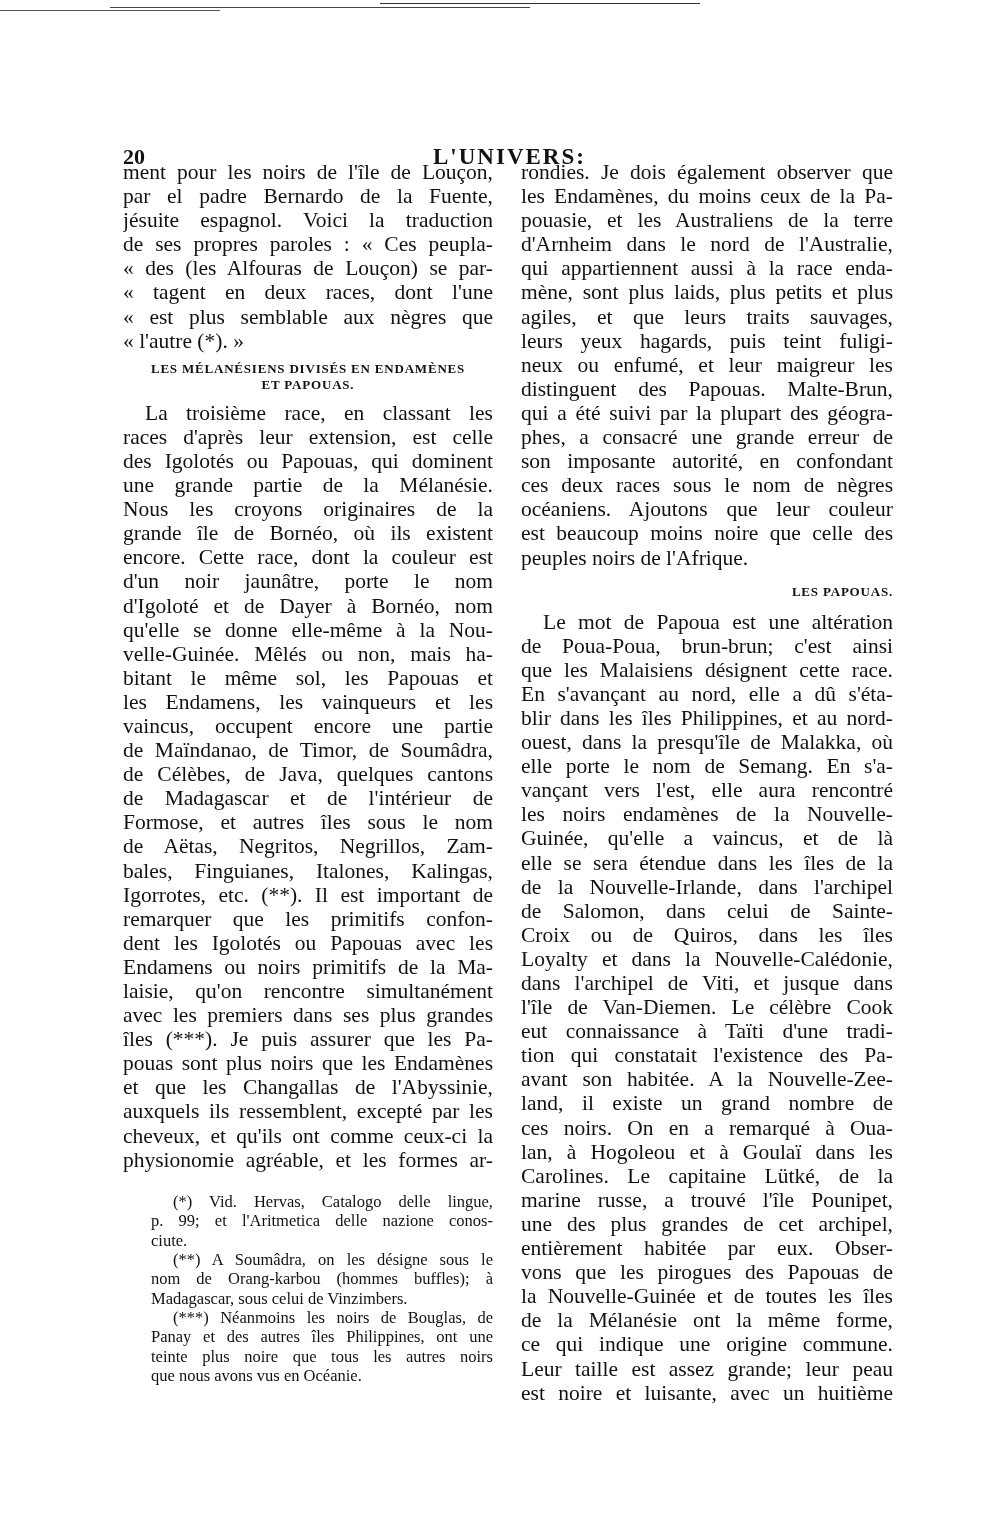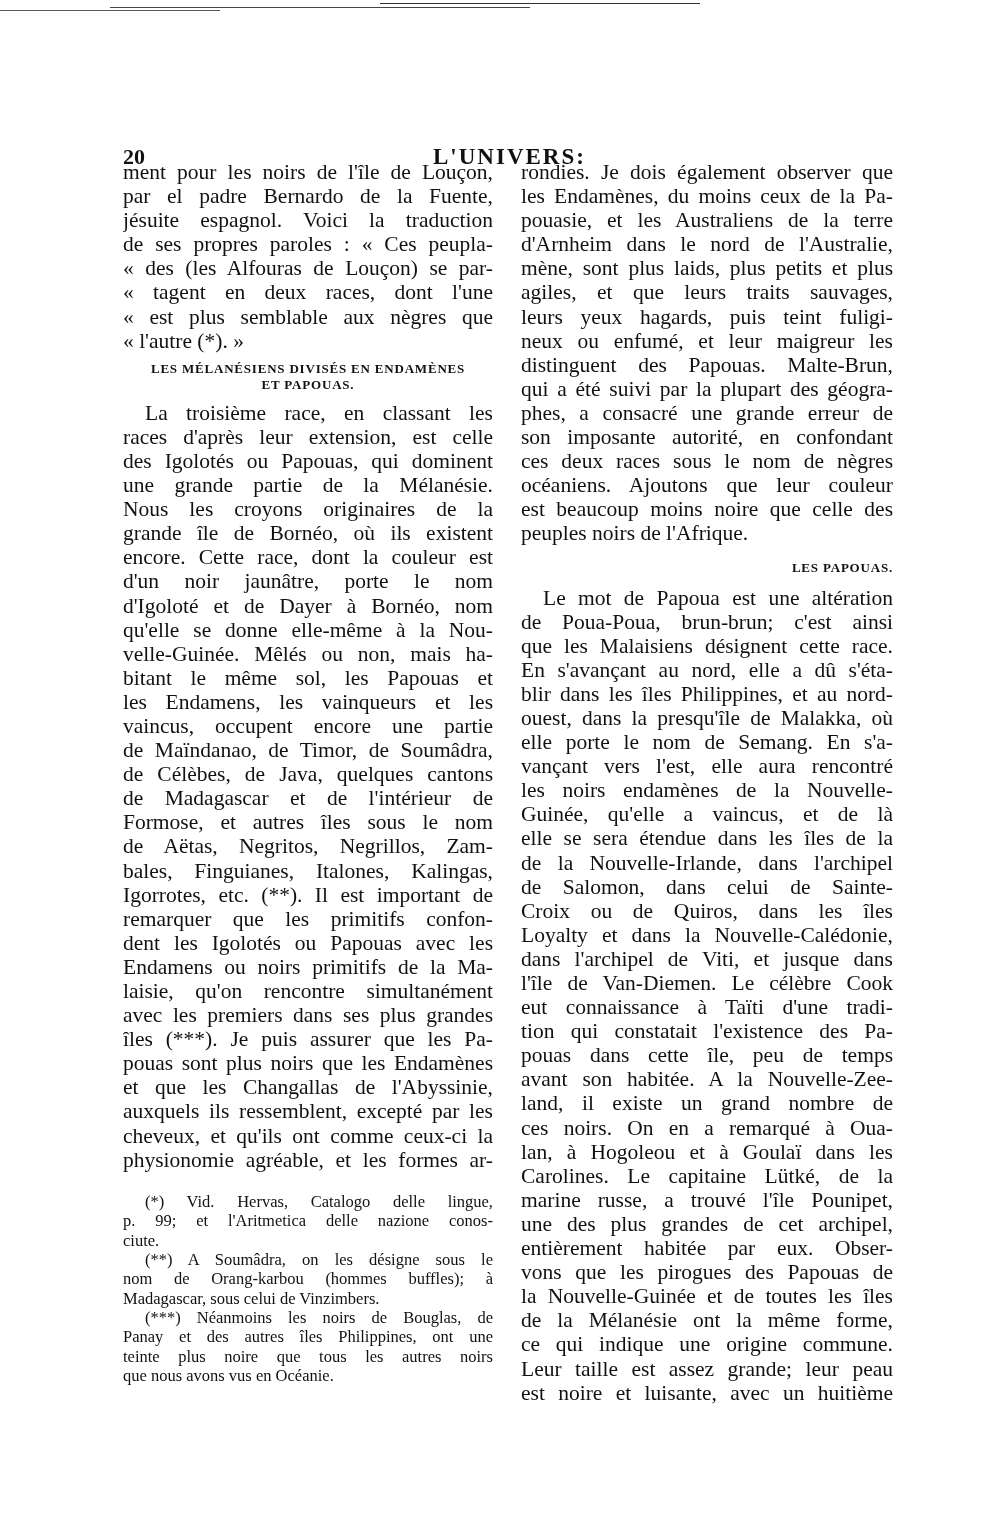--- a/index.html
+++ b/index.html
@@ -31,21 +31,21 @@
     .col-right { left: 521px; width: 372px; }
     .line { display: block; white-space: nowrap; text-align: justify; text-align-last: justify; height: 24.1px; overflow: hidden; }
     .line.last { text-align-last: left; }
     .line.indent { padding-left: 22px; }
     .section-heading {
       font-size: 13px; font-weight: bold; letter-spacing: 0.8px; text-align: center;
       line-height: 16px; margin: 8px 0;
     }
     .section-heading .sh-line { display: block; }
     .footnotes { font-size: 16.5px; line-height: 19.4px; margin-top: 20px; }
-    .footnotes .line { height: 19.4px; }
+    .footnotes .line { height: 19.4px; margin-left: 28px; }
   </style>
 </head>
 <body>
 
 <div class="scan-edge">
   <div class="l1"></div>
     <div class="l2"></div>
     <div class="l3"></div>
 </div>
 
@@ -116,20 +116,21 @@
       <span class="line last">que nous avons vus en Océanie.</span>
     </div>
 </div>
 
 <div class="column col-right">
   <div id="rp1">
       <span class="line">rondies. Je dois également observer que</span>
       <span class="line">les Endamènes, du moins ceux de la Pa-</span>
       <span class="line">pouasie, et les Australiens de la terre</span>
       <span class="line">d'Arnheim dans le nord de l'Australie,</span>
+      <span class="line">qui appartiennent aussi à la race enda-</span>
       <span class="line">mène, sont plus laids, plus petits et plus</span>
       <span class="line">agiles, et que leurs traits sauvages,</span>
       <span class="line">leurs yeux hagards, puis teint fuligi-</span>
       <span class="line">neux ou enfumé, et leur maigreur les</span>
       <span class="line">distinguent des Papouas. Malte-Brun,</span>
       <span class="line">qui a été suivi par la plupart des géogra-</span>
       <span class="line">phes, a consacré une grande erreur de</span>
       <span class="line">son imposante autorité, en confondant</span>
       <span class="line">ces deux races sous le nom de nègres</span>
       <span class="line">océaniens. Ajoutons que leur couleur</span>
@@ -150,21 +151,20 @@
       <span class="line">Guinée, qu'elle a vaincus, et de là</span>
       <span class="line">elle se sera étendue dans les îles de la</span>
       <span class="line">de la Nouvelle-Irlande, dans l'archipel</span>
       <span class="line">de Salomon, dans celui de Sainte-</span>
       <span class="line">Croix ou de Quiros, dans les îles</span>
       <span class="line">Loyalty et dans la Nouvelle-Calédonie,</span>
       <span class="line">dans l'archipel de Viti, et jusque dans</span>
       <span class="line">l'île de Van-Diemen. Le célèbre Cook</span>
       <span class="line">eut connaissance à Taïti d'une tradi-</span>
       <span class="line">tion qui constatait l'existence des Pa-</span>
-      <span class="line">pouas dans cette île, peu de temps</span>
       <span class="line">avant son habitée. A la Nouvelle-Zee-</span>
       <span class="line">land, il existe un grand nombre de</span>
       <span class="line">ces noirs. On en a remarqué à Oua-</span>
       <span class="line">lan, à Hogoleou et à Goulaï dans les</span>
       <span class="line">Carolines. Le capitaine Lütké, de la</span>
       <span class="line">marine russe, a trouvé l'île Pounipet,</span>
       <span class="line">une des plus grandes de cet archipel,</span>
       <span class="line">entièrement habitée par eux. Obser-</span>
       <span class="line">vons que les pirogues des Papouas de</span>
       <span class="line">la Nouvelle-Guinée et de toutes les îles</span>

